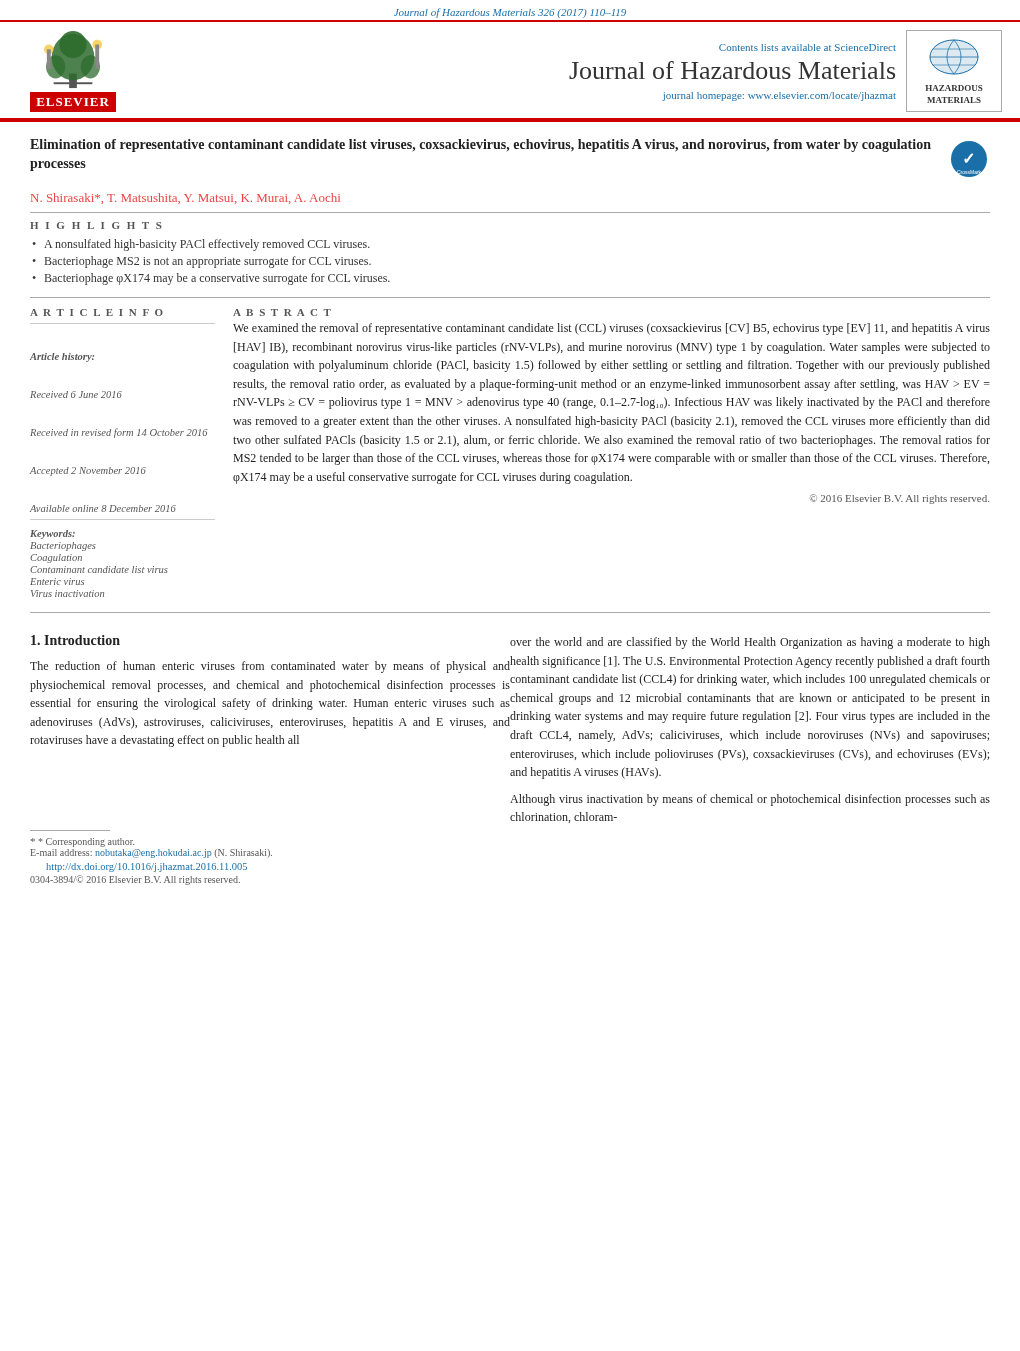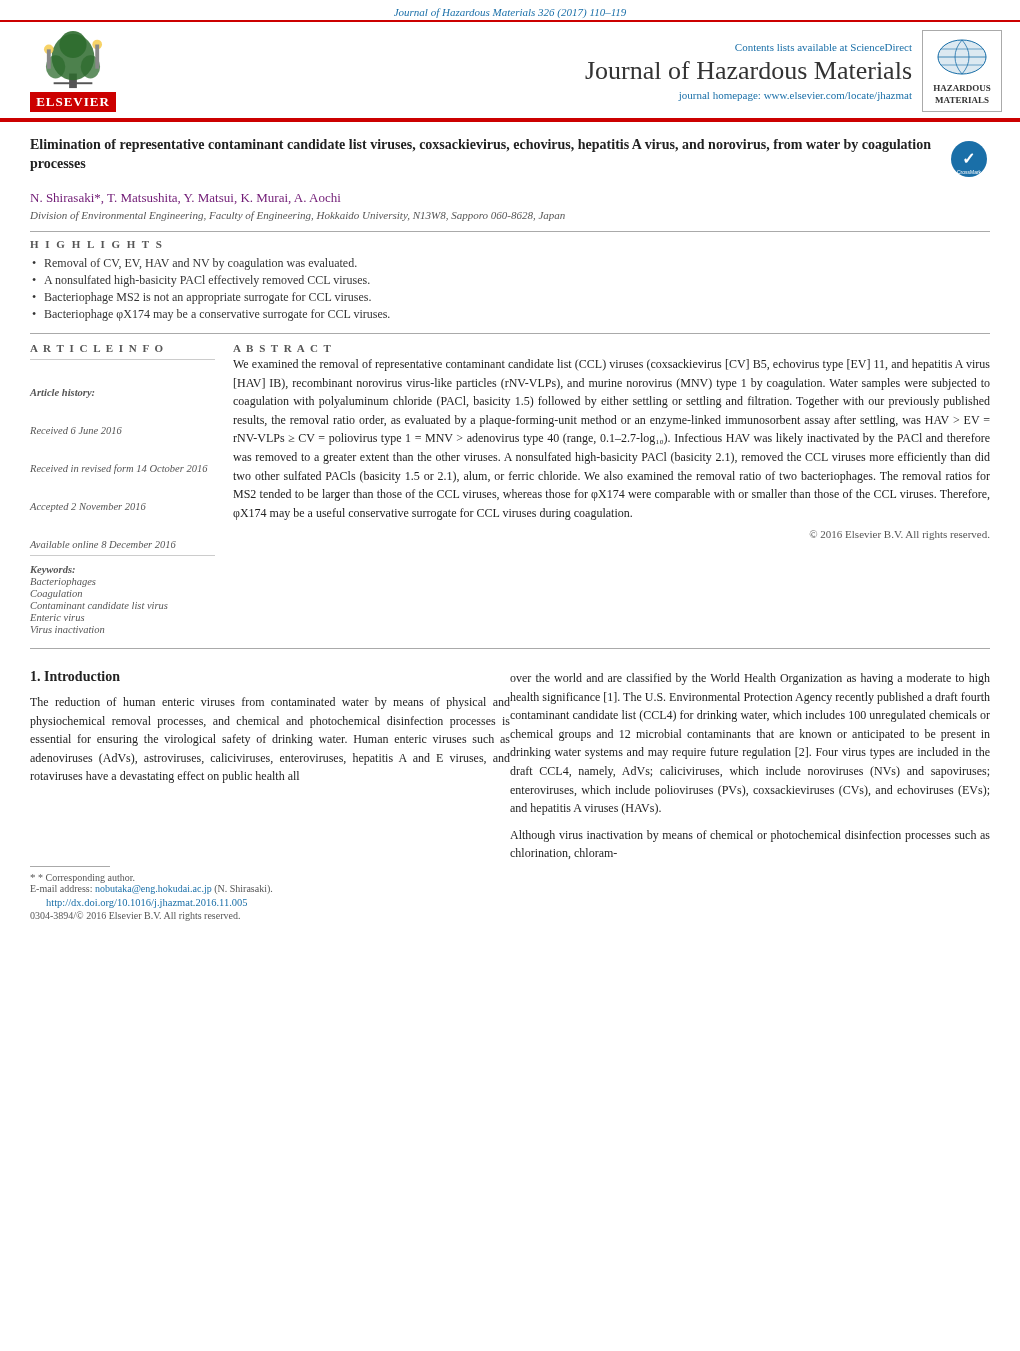--- a/index.html
+++ b/index.html
@@ -68,21 +68,21 @@
       margin-bottom: 3px;
     }
     .journal-homepage {
       font-size: 11px;
       color: #555;
     }
     .journal-homepage span {
       color: #1a6fa8;
     }
     .header-right {
-      width: 80px;
+      width: 96px;
     }
     .hazardous-badge {
       border: 1px solid #aaa;
       text-align: center;
       padding: 4px;
       font-size: 9px;
       font-weight: bold;
       line-height: 1.3;
     }
     .hazardous-badge .globe-icon {
@@ -120,21 +120,21 @@
     .crossmark-icon {
       width: 38px;
       height: 38px;
     }
     .authors {
       font-size: 13px;
       margin-bottom: 3px;
       color: #333;
     }
     .authors span {
-      color: #701a75;
+      color: #ef4444;
     }
     .affiliation {
       font-size: 11px;
       font-style: italic;
       color: #555;
       margin-bottom: 10px;
     }
     .section-divider {
       border: none;
       border-top: 1px solid #aaa;
@@ -349,28 +349,26 @@
         <text x="19" y="24" text-anchor="middle" fill="white" font-size="16" font-weight="bold" font-family="Arial">✓</text>
         <text x="19" y="34" text-anchor="middle" fill="white" font-size="5" font-family="Arial">CrossMark</text>
       </svg>
     </div>
   </div>
 
   <div class="authors">
     <span>N. Shirasaki*, T. Matsushita, Y. Matsui, K. Murai, A. Aochi</span>
   </div>
 
-  <div class="affiliation">Division of Environmental Engineering, Faculty of Engineering, Hokkaido University, N13W8, Sapporo 060-8628, Japan</div>
 
   <hr class="section-divider">
 
   <div class="highlights-section">
     <div class="section-header">H I G H L I G H T S</div>
     <ul class="highlights-list">
-      <li>Removal of CV, EV, HAV and NV by coagulation was evaluated.</li>
       <li>A nonsulfated high-basicity PACl effectively removed CCL viruses.</li>
       <li>Bacteriophage MS2 is not an appropriate surrogate for CCL viruses.</li>
       <li>Bacteriophage φX174 may be a conservative surrogate for CCL viruses.</li>
     </ul>
   </div>
 
   <hr class="section-divider">
 
   <div class="two-column">
 

